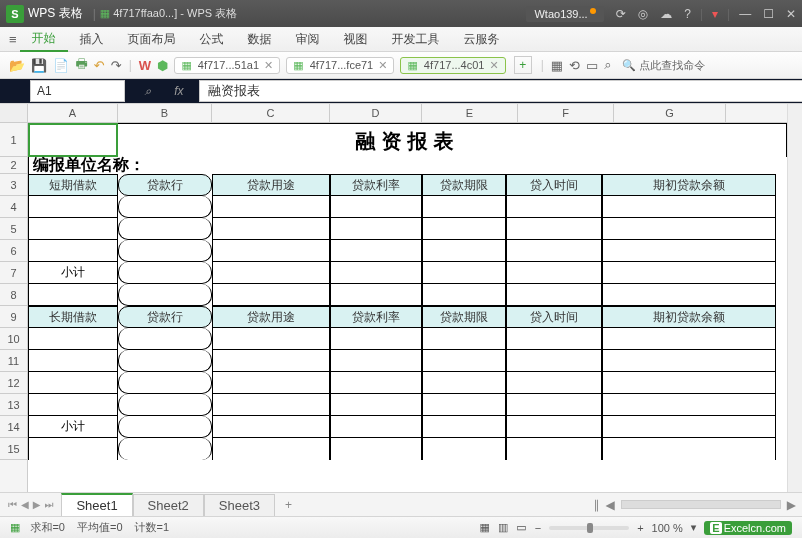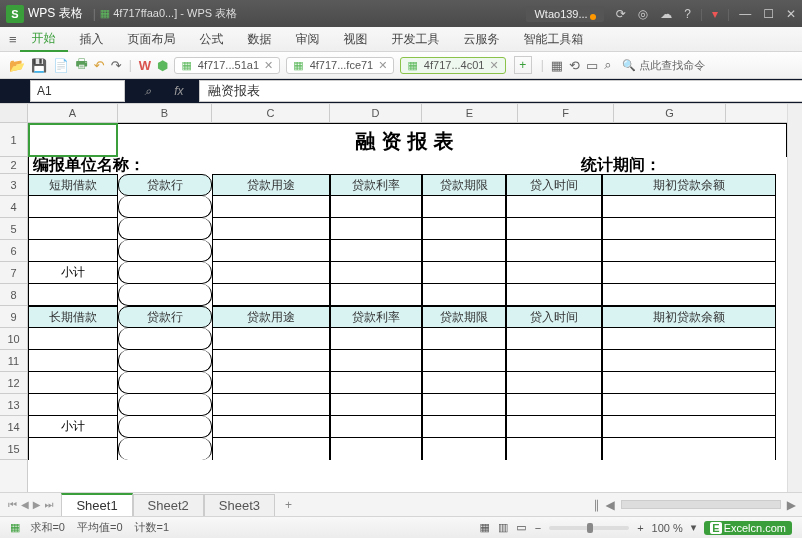--- a/index.html
+++ b/index.html
@@ -4,21 +4,21 @@
 <style>
 * { margin:0; padding:0; box-sizing:border-box; font-family:"Microsoft YaHei",Arial,sans-serif; }
 body { width:802px; height:544px; background:#fff; overflow:hidden; font-size:12px; }
 .titlebar { height:27px; background:linear-gradient(#5a5a5a,#4a4a4a); display:flex; align-items:center; color:#eee; }
 .app-logo { width:18px; height:18px; background:#3a9e3a; margin:0 4px 0 6px; border-radius:2px; display:flex; align-items:center; justify-content:center; color:#fff; font-weight:bold; font-size:11px; }
 .app-name { font-size:12px; color:#fff; margin-right:6px; }
 .title-divider { color:#777; margin:0 4px; }
 .doc-ico { color:#5cb85c; margin-right:3px; font-size:11px; }
 .doc-title { color:#ddd; font-size:11px; }
 .titlebar .spacer { flex:1; }
-.user-seg { background:#555; padding:2px 8px; border-radius:2px; margin-right:6px; font-size:11px; display:flex; align-items:flex-end; gap:2px; }
+.user-seg { background:#555; padding:2px 8px; border-radius:2px; margin-right:6px; font-size:11px; display:flex; align-items:flex-start; gap:2px; }
 .user-dot { width:6px; height:6px; background:#ff9800; border-radius:50%; display:inline-block; }
 .win-icons { display:flex; align-items:center; color:#ccc; }
 .win-icons span { margin:0 6px; cursor:pointer; font-size:12px; }
 .win-icons .pipe { color:#666; margin:0 3px; }
 .skin-ico { color:#e55; }
 .menubar { height:25px; background:linear-gradient(#f8f8f8,#efefef); border-bottom:1px solid #d5d5d5; display:flex; align-items:center; padding:0 6px; }
 .menu-item { padding:3px 12px; font-size:12px; color:#444; cursor:pointer; }
 .menu-item.active { color:#3a9e3a; border-bottom:2px solid #3a9e3a; }
 .toolbar { height:27px; background:linear-gradient(#fefefe,#f2f2f2); border-bottom:1px solid #d5d5d5; display:flex; align-items:center; padding:0 6px; }
 .tb-btn { margin:0 3px; color:#666; cursor:pointer; font-size:13px; }
@@ -110,21 +110,20 @@
   <span class="tb-btn">≡</span>
   <div class="menu-item active">开始</div>
   <div class="menu-item">插入</div>
   <div class="menu-item">页面布局</div>
   <div class="menu-item">公式</div>
   <div class="menu-item">数据</div>
   <div class="menu-item">审阅</div>
   <div class="menu-item">视图</div>
   <div class="menu-item">开发工具</div>
   <div class="menu-item">云服务</div>
-  <div class="menu-item">智能工具箱</div>
 </div>
 
 <div class="toolbar">
   <span class="tb-btn folder-ico">📂</span>
   <span class="tb-btn save-ico">💾</span>
   <span class="tb-btn">📄</span>
   <span class="tb-btn print-ico">🖶</span>
   <span class="tb-btn undo-ico">↶</span>
   <span class="tb-btn">↷</span>
   <span class="tb-sep">|</span>
@@ -196,21 +195,20 @@
       <div class="ch g">G</div>
     </div>
     <div class="cells">
       <div class="selection-box"></div>
       <div class="title-row">
           <div class="merged-title">融资报表</div>
         </div>
       <div class="subtitle-row">
         <div class="st-left">编报单位名称：</div>
         <div class="st-mid"></div>
-        <div class="st-right">统计期间：</div>
       </div>
       <div class="hdr-row">
         <div class="hdr-cell seg1">短期借款</div>
         <div class="hdr-cell seg2">贷款行</div>
         <div class="hdr-cell seg3">贷款用途</div>
         <div class="hdr-cell seg4">贷款利率</div>
         <div class="hdr-cell seg5">贷款期限</div>
         <div class="hdr-cell seg6">贷入时间</div>
         <div class="hdr-cell seg7">期初贷款余额</div>
       </div>

